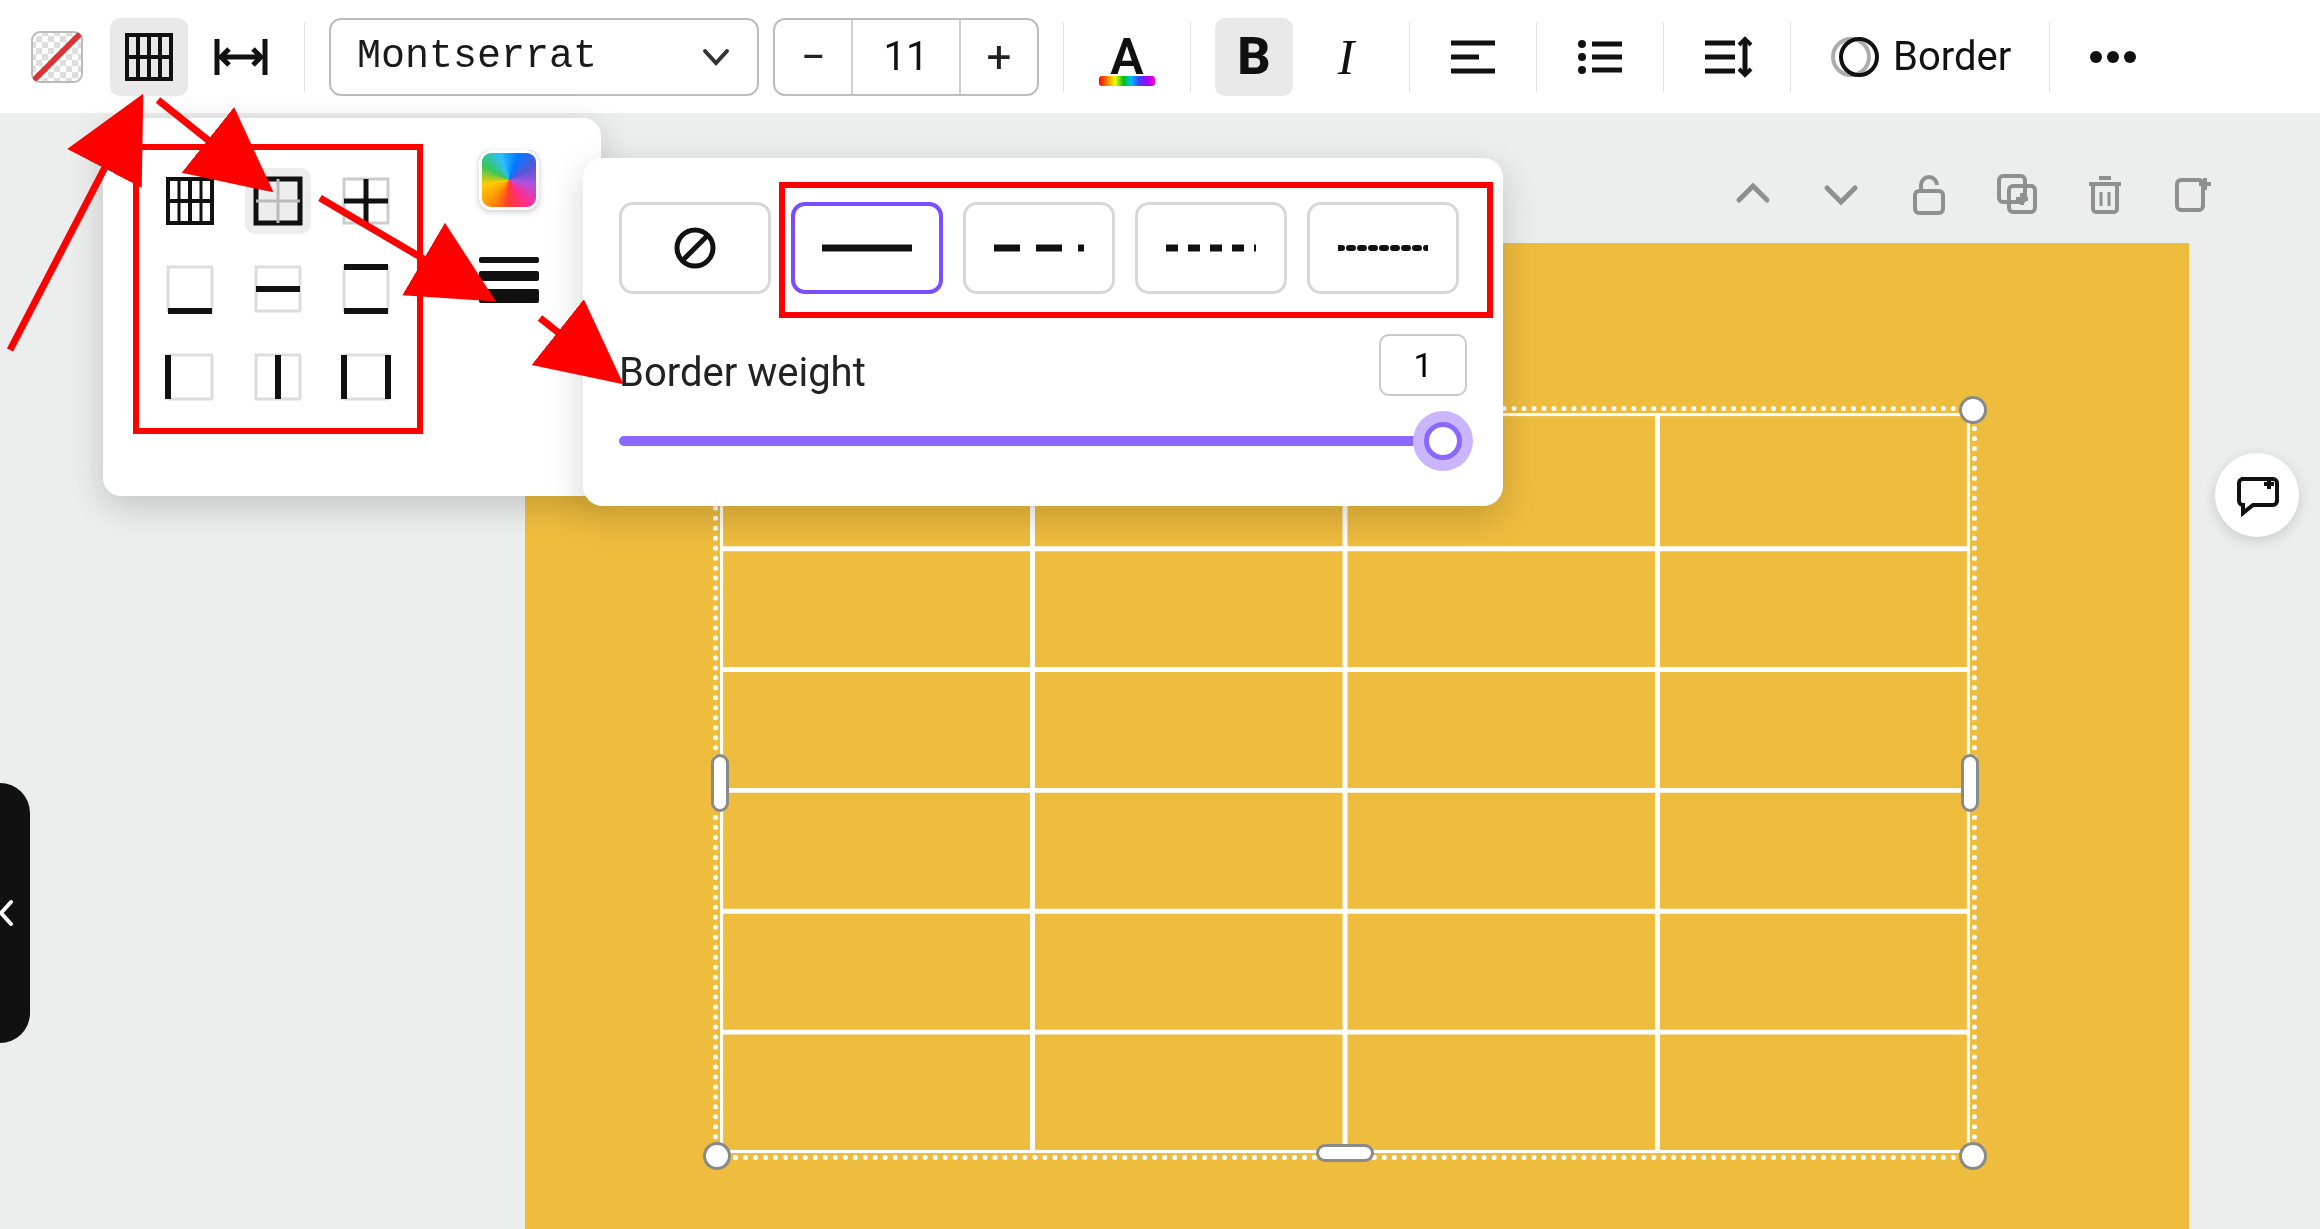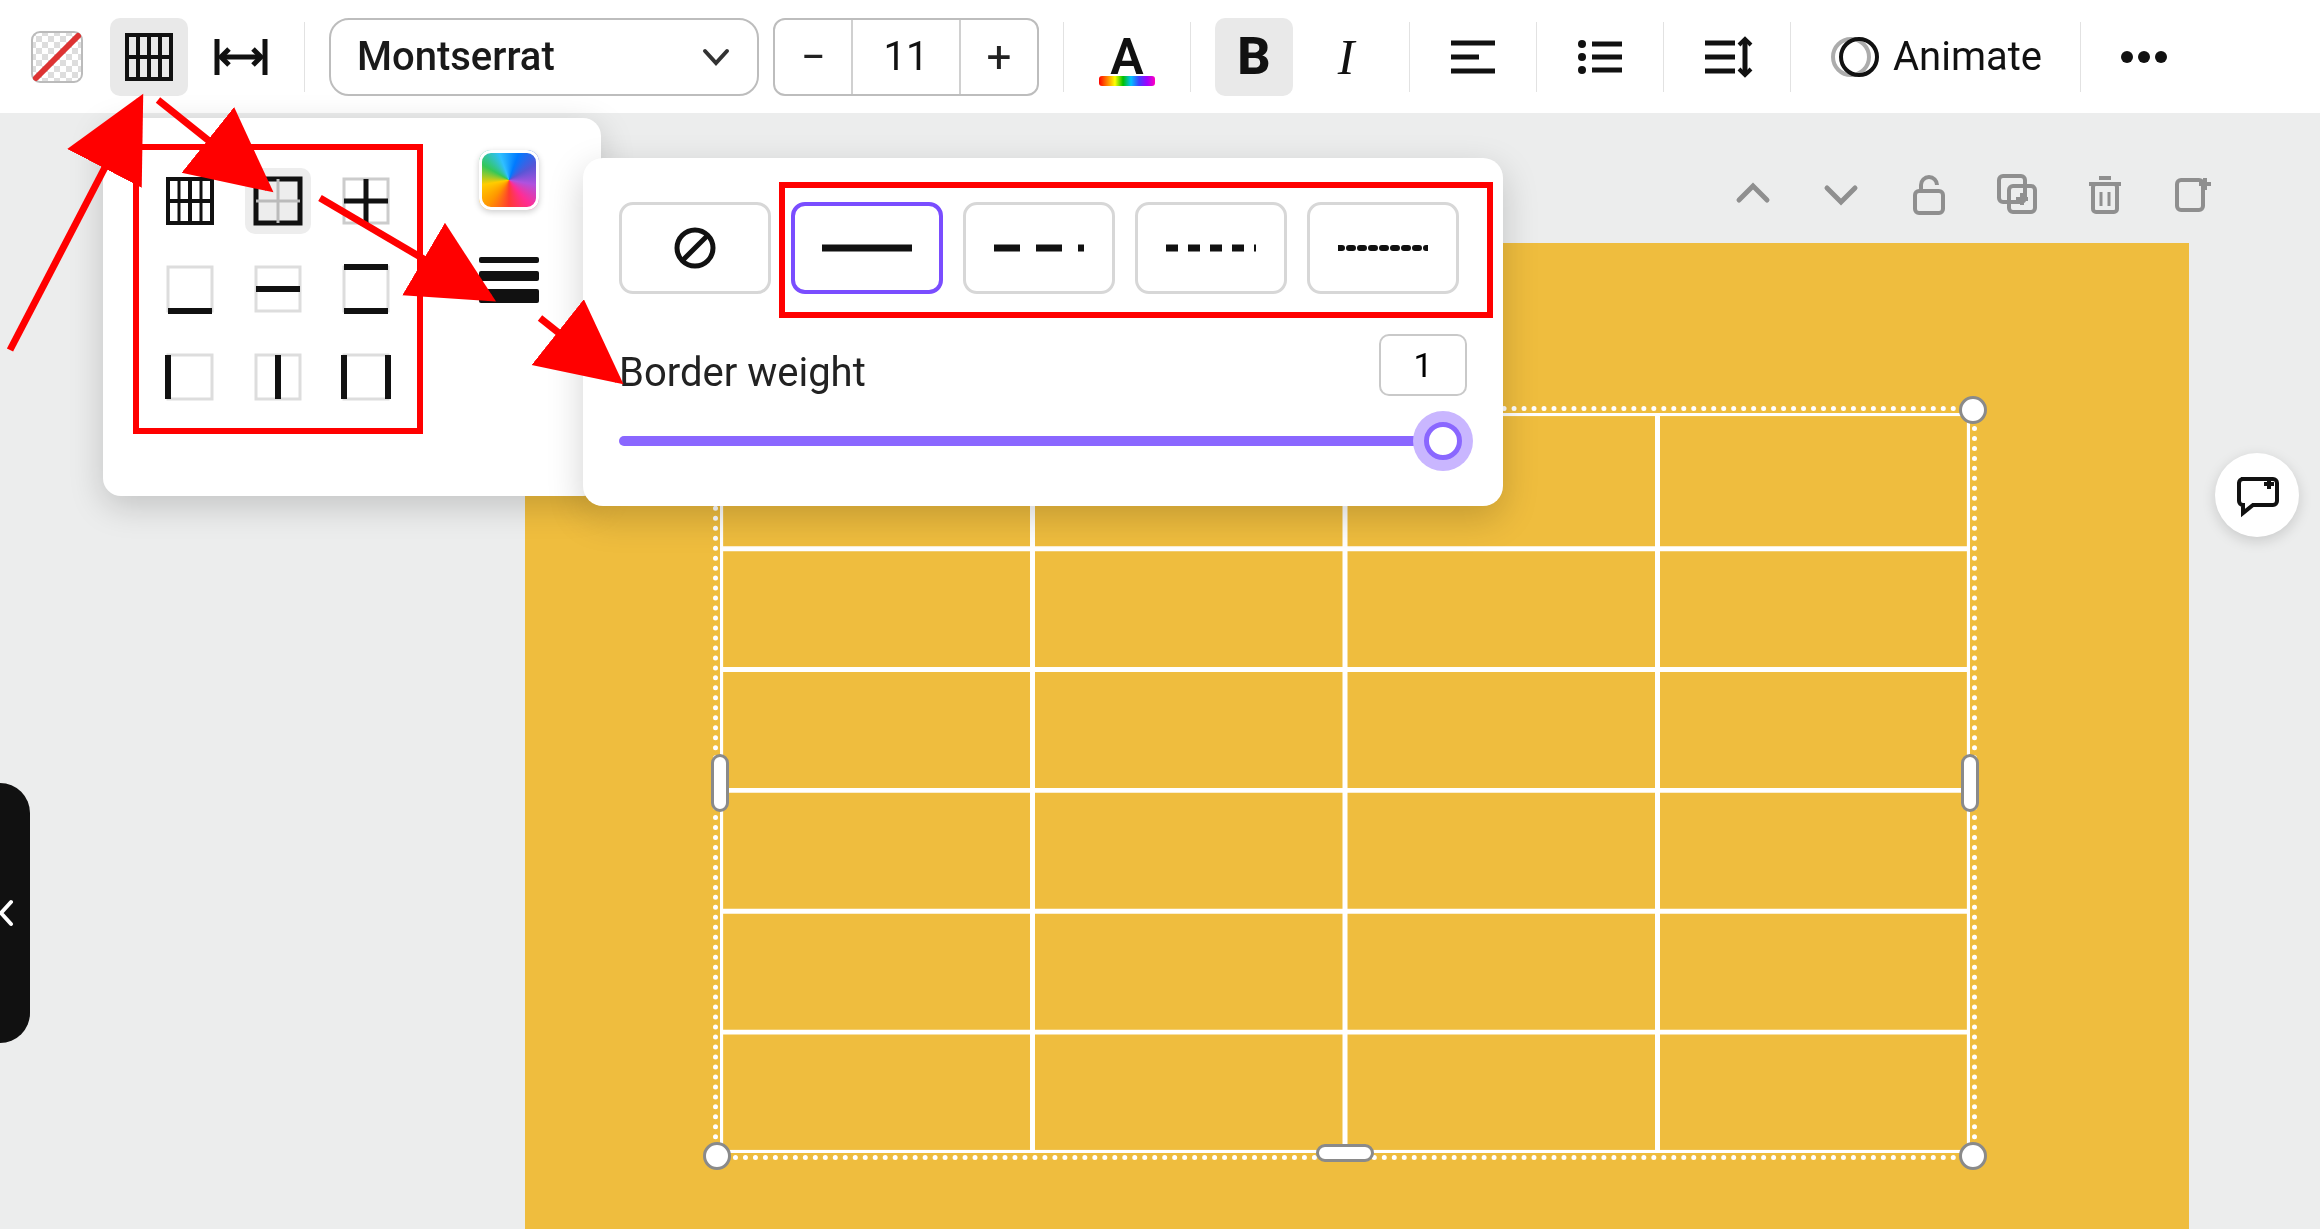--- a/index.html
+++ b/index.html
@@ -13,22 +13,23 @@
   }
   .tb-btn {
     display:flex; align-items:center; justify-content:center;
     height:78px; min-width:78px; border-radius:10px; cursor:pointer;
   }
   .tb-btn.active { background:#e9e9e9; }
   .divider { width:1px; height:70px; background:#e2e2e2; margin:0 10px; }
 
   .font-box {
     display:flex; align-items:center; justify-content:space-between;
-    width:430px; height:78px; border:2px solid #bdbdbd; border-radius:20px;
+    width:430px; height:78px; border:2px solid #bdbdbd; border-radius:12px;
     padding:0 26px;
+    font-family:Liberation Mono, monospace;
   }
   .font-box span { font-size:40px; color:#1a1a1a; font-weight:500; }
 
   .size-group {
     display:flex; align-items:center; height:78px; border:2px solid #bdbdbd;
     border-radius:12px; overflow:hidden;
   }
   .size-btn { width:76px; height:100%; display:flex; align-items:center; justify-content:center; font-size:44px; color:#222; cursor:pointer; }
   .size-val { width:110px; height:100%; display:flex; align-items:center; justify-content:center; font-size:40px; color:#111; border-left:2px solid #d0d0d0; border-right:2px solid #d0d0d0; }
 
@@ -272,21 +273,21 @@
       <polyline points="38,34 44,40 50,34" fill="none" stroke="#111" stroke-width="4"></polyline>
     </svg>
   </div>
   <div class="divider"></div>
 
   <div class="animate-group">
     <svg width="50" height="50" viewBox="0 0 50 50">
       <circle cx="30" cy="25" r="18" fill="none" stroke="#111" stroke-width="4"></circle>
       <circle cx="22" cy="25" r="18" fill="none" stroke="#111" stroke-width="4" stroke-opacity=".35"></circle>
     </svg>
-    <span class="animate-label">Animate</span>
+    <span class="animate-label">Border</span>
   </div>
   <div class="divider"></div>
 
   <div class="tb-btn">
     <svg width="50" height="14" viewBox="0 0 50 14">
       <circle cx="8" cy="7" r="6" fill="#111"></circle>
         <circle cx="25" cy="7" r="6" fill="#111"></circle>
         <circle cx="42" cy="7" r="6" fill="#111"></circle>
     </svg>
   </div>

